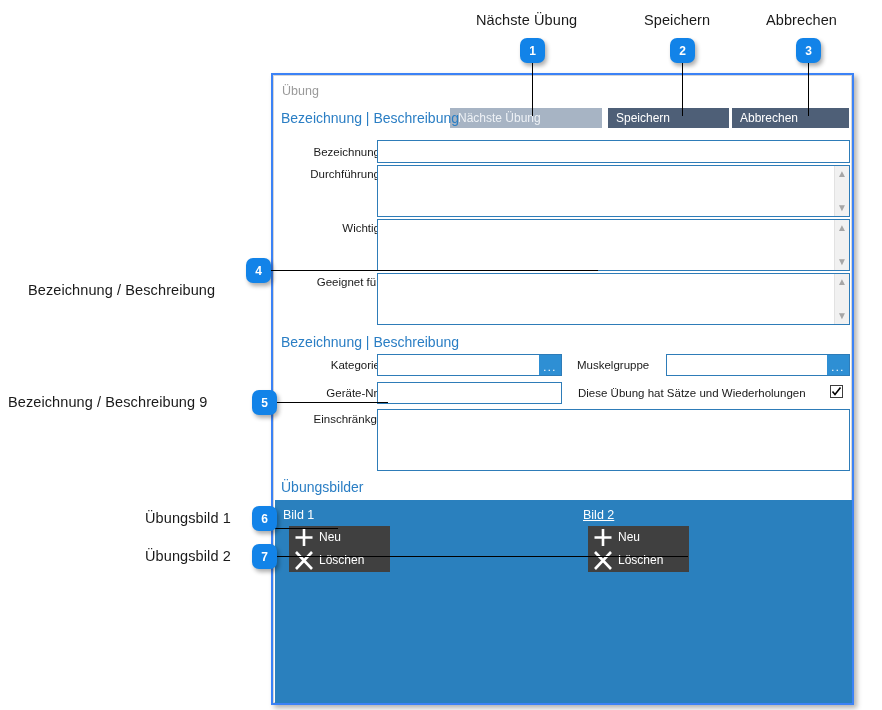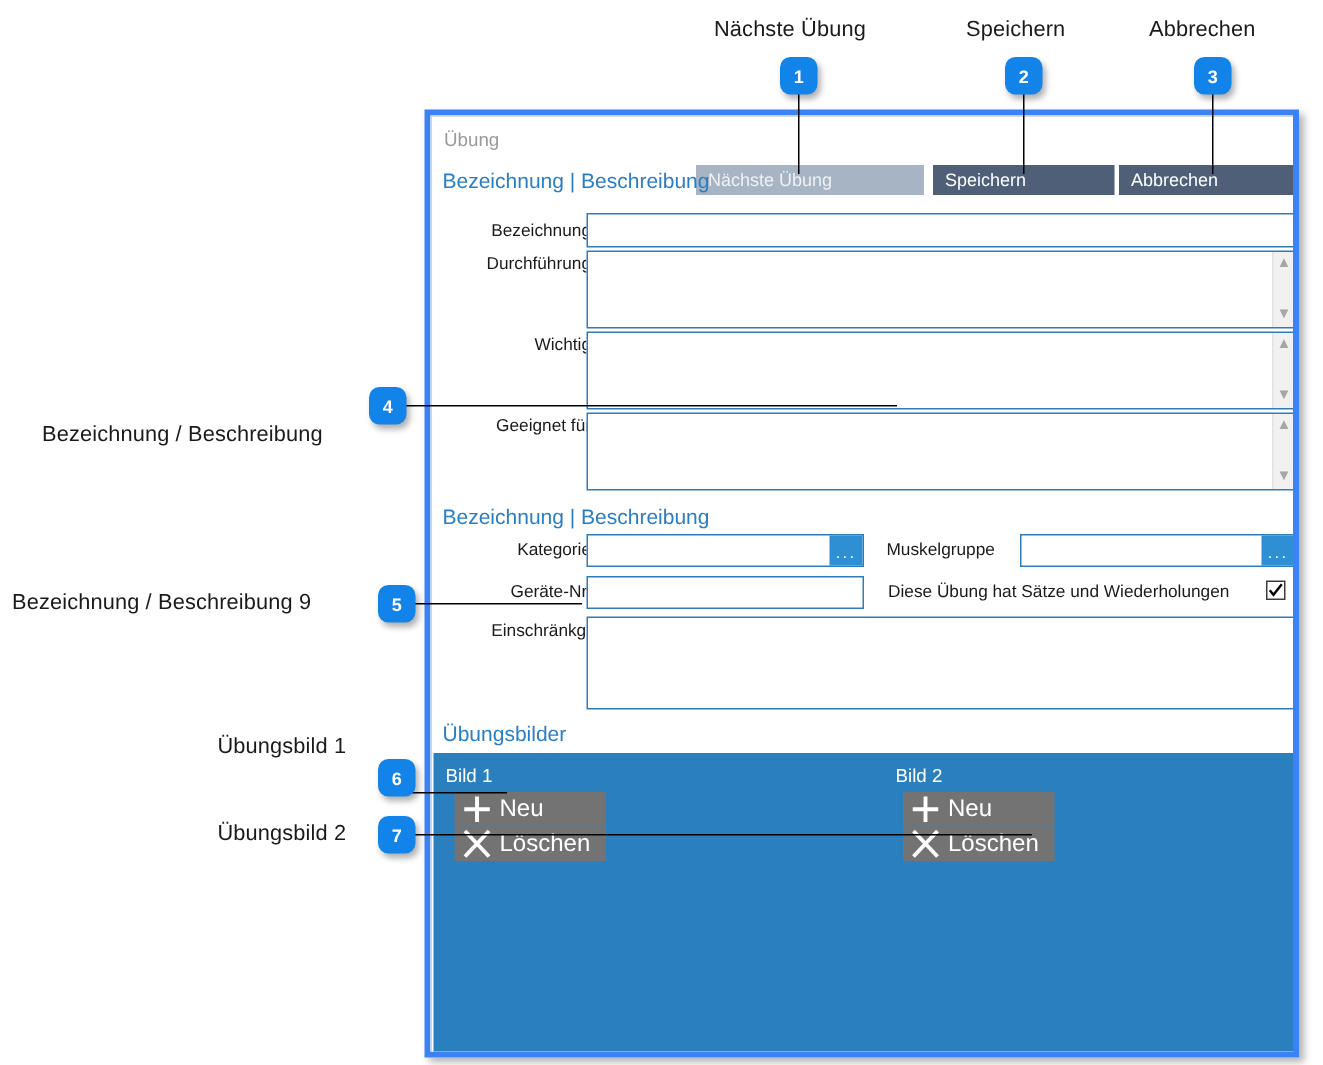--- a/index.html
+++ b/index.html
@@ -42,26 +42,26 @@
     position: absolute;
     background: #000000;
     z-index: 30;
   }
   .leader.v { width: 1px; }
   .leader.h { height: 1px; }
 
   
   #app-window {
     position: absolute;
-    left: 283px;
+    left: 271px;
     top: 73px;
     width: 583px;
     height: 632px;
     background: #ffffff;
-    border: 4px solid #3b82f6;
+    border: 2px solid #3b82f6;
     box-shadow: 3px 3px 5px rgba(0,0,0,0.30);
     box-sizing: border-box;
     overflow: hidden;
     z-index: 10;
   }
   #window-inner {
     position: absolute;
     left: 0; top: 0;
     width: 579px;
     height: 628px;
@@ -204,23 +204,23 @@
   .bild-title {
     position: absolute;
     font-size: 12.5px;
     color: #ffffff;
     white-space: nowrap;
   }
   .img-btn {
     position: absolute;
     width: 101px;
     height: 23px;
-    background: #737373;
-    color: #ffffff;
-    font-size: 16px;
+    background: #404040;
+    color: #ffffff;
+    font-size: 12px;
     cursor: pointer;
     user-select: none;
   }
   .img-btn .ico {
     position: absolute;
     left: 2px;
     top: 0;
     width: 26px;
     height: 23px;
   }
@@ -249,21 +249,21 @@
 <div class="leader h" style="left:268px; top:270px; width:330px;"></div>
 <div class="leader h" style="left:268px; top:402px; width:120px;"></div>
 <div class="leader h" style="left:268px; top:528px; width:70px;"></div>
 <div class="leader h" style="left:268px; top:556px; width:420px;"></div>
 
 <div class="callout-label" style="left:476px; top:12px;">Nächste Übung</div>
 <div class="callout-label" style="left:644px; top:12px;">Speichern</div>
 <div class="callout-label" style="left:766px; top:12px;">Abbrechen</div>
 <div class="callout-label" style="left:28px; top:262px;margin-top:20px;">Bezeichnung / Beschreibung</div>
 <div class="callout-label" style="left:8px; top:394px;">Bezeichnung / Beschreibung 9</div>
-<div class="callout-label" style="left:145px; top:490px;">Übungsbild 1</div>
+<div class="callout-label" style="left:145px; top:510px;">Übungsbild 1</div>
 <div class="callout-label" style="left:145px; top:548px;">Übungsbild 2</div>
 
 <div class="badge" style="left:520px; top:38px;">1</div>
 <div class="badge" style="left:670px; top:38px;">2</div>
 <div class="badge" style="left:796px; top:38px;">3</div>
 <div class="badge" style="left:246px; top:258px;">4</div>
 <div class="badge" style="left:252px; top:390px;">5</div>
 <div class="badge" style="left:252px; top:506px;">6</div>
 <div class="badge" style="left:252px; top:544px;">7</div>
 
@@ -332,21 +332,21 @@
     </div>
 
     <div class="f-label" style="left:14px; top:337px; width:92px;">Einschränkg.</div>
     <div class="f-textarea" style="left:103px; top:333px; width:473px; height:62px;"></div>
 
     <div class="section-head" style="top:403px;">Übungsbilder</div>
 
     <div id="img-panel">
 
       <div class="bild-title" style="left:8px; top:8px;">Bild 1</div>
-      <div class="bild-title" style="left:308px; top:8px;">Bild 2</div>
+      <div class="bild-title" style="left:308px; top:8px;text-decoration:underline;">Bild 2</div>
 
       <div class="img-btn" style="left:14px; top:26px;">
         <span class="ico">
           <svg width="26" height="23" viewBox="0 0 26 23">
               <path d="M13 3 V20 M4.5 11.5 H21.5" stroke="#fff" stroke-width="2.6" fill="none"></path>
             </svg>
         </span>
         <span class="txt">Neu</span>
       </div>
       <div class="img-btn" style="left:14px; top:49px;">

